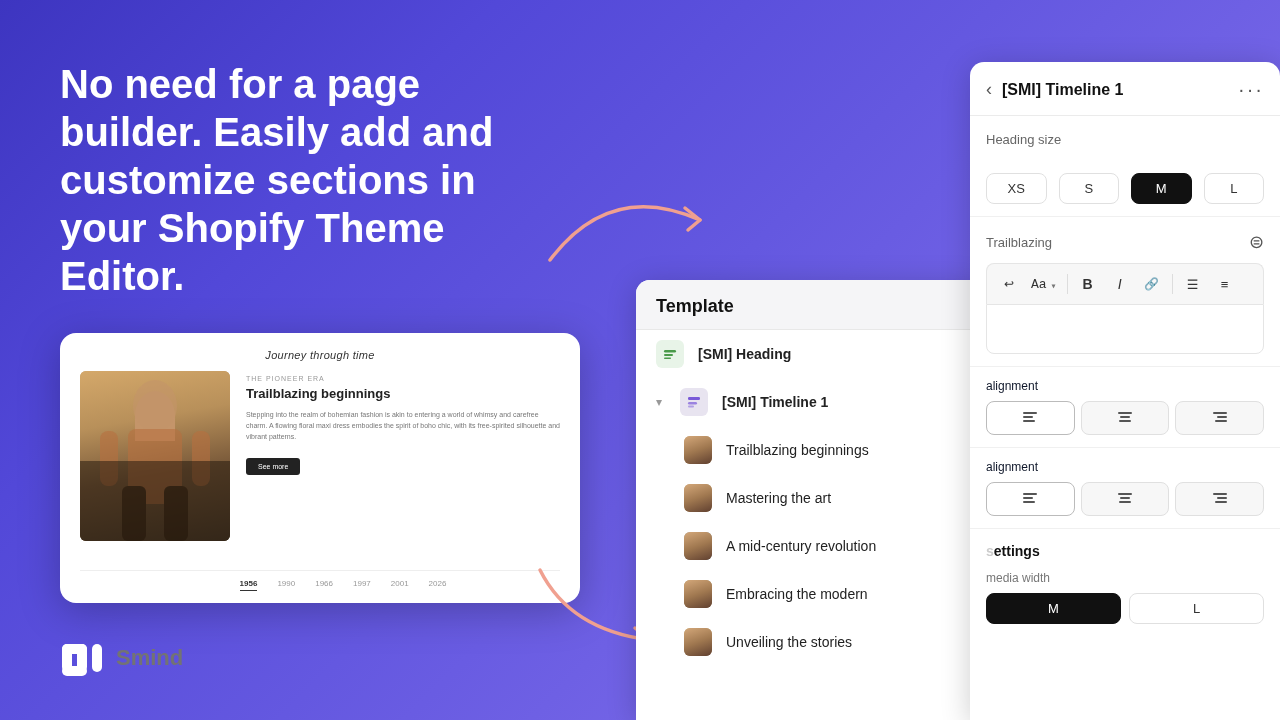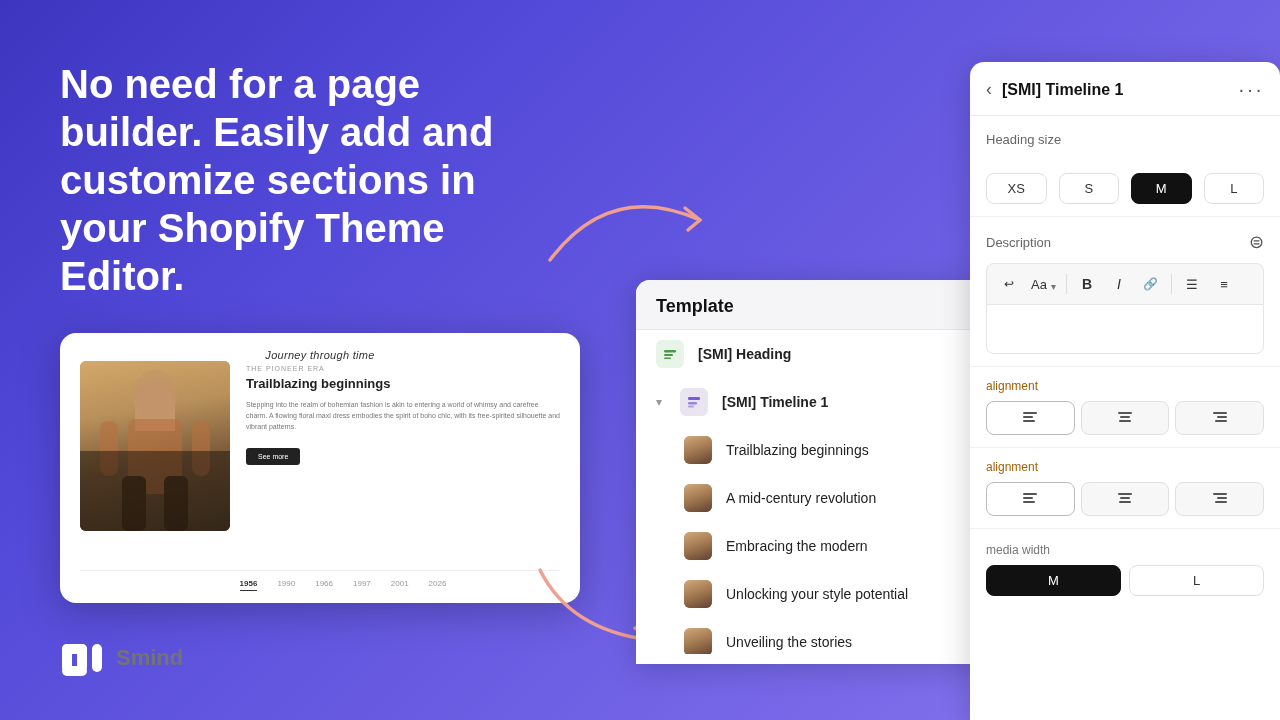--- a/index.html
+++ b/index.html
@@ -41,20 +41,21 @@
       box-shadow: 0 8px 40px rgba(0,0,0,0.25);
       display: flex;
       flex-direction: column;
       padding: 16px 20px 12px;
     }
 
     .preview-title {
       font-size: 11px;
       color: #333;
       text-align: center;
+      margin-bottom: 10px;
       font-style: italic;
       letter-spacing: 0.3px;
     }
 
     .preview-content {
       display: flex;
       gap: 16px;
       flex: 1;
     }
 
@@ -168,21 +169,21 @@
       font-weight: 700;
       color: #737373;
     }
 
     
     .template-panel {
       position: absolute;
       top: 280px;
       left: 636px;
       width: 350px;
-      height: 384px;
+      height: 440px;
       background: #fff;
       border-radius: 14px 14px 0 0;
       box-shadow: 0 4px 30px rgba(0,0,0,0.2);
       overflow: hidden;
     }
 
     .template-header {
       background: #f5f5f7;
       padding: 16px 20px 12px;
       border-bottom: 1px solid #e8e8e8;
@@ -409,21 +410,21 @@
       background: #fff;
     }
 
     .alignment-section {
       padding: 12px 16px;
       border-bottom: 1px solid #f0f0f0;
     }
 
     .alignment-label {
       font-size: 12px;
-      color: #a16207;
+      color: #0f172a;
       margin-bottom: 8px;
     }
 
     .alignment-buttons {
       display: flex;
       gap: 6px;
     }
 
     .align-btn {
       flex: 1;
@@ -486,20 +487,21 @@
 
     
     .font-select {
       display: flex;
       align-items: flex-end;
       gap: 4px;
       font-size: 13px;
       color: #333;
       cursor: pointer;
       padding: 2px 4px;
+      font-family: Liberation Mono, monospace;
     }
 
     .font-chevron {
       font-size: 10px;
       color: #777;
     }
 
     
     svg.arrow {
       overflow: visible;
@@ -599,30 +601,30 @@
         </svg>
       </div>
       <span class="template-item-text main-section">[SMI] Timeline 1</span>
     </div>
 
     <div class="template-item indent">
       <div class="icon-img"></div>
       <span class="template-item-text">Trailblazing beginnings</span>
     </div>
     <div class="template-item indent">
+      <div class="icon-img"></div>
+      <span class="template-item-text">Mastering the art</span>
+    </div>
+    <div class="template-item indent">
       <div class="icon-img" style="background:linear-gradient(160deg,#aaa 0%,#666 100%);"></div>
       <span class="template-item-text">A mid-century revolution</span>
     </div>
     <div class="template-item indent">
       <div class="icon-img" style="background:linear-gradient(160deg,#b8a070 0%,#806040 100%);"></div>
       <span class="template-item-text">Embracing the modern</span>
-    </div>
-    <div class="template-item indent">
-      <div class="icon-img" style="background:linear-gradient(160deg,#c8b080 0%,#907060 100%);"></div>
-      <span class="template-item-text">Unlocking your style potential</span>
     </div>
     <div class="template-item indent">
       <div class="icon-img" style="background:linear-gradient(160deg,#d0c090 0%,#a08070 100%);"></div>
       <span class="template-item-text">Unveiling the stories</span>
     </div>
 
   </div>
 </div>
 
 <div class="settings-panel" style="z-index:3;">
@@ -640,21 +642,21 @@
     <div class="size-buttons">
       <button class="size-btn">XS</button>
       <button class="size-btn">S</button>
       <button class="size-btn active">M</button>
       <button class="size-btn">L</button>
     </div>
   </div>
 
   <div class="description-section">
     <div class="description-header">
-      <span class="description-label">Description</span>
+      <span class="description-label">Trailblazing</span>
       <span class="db-icon">⊜</span>
     </div>
 
     <div class="rich-text-toolbar">
       <button class="toolbar-btn" style="font-size:12px;">↩</button>
       <div class="font-select">
         <span>Aa</span>
         <span class="font-chevron">▾</span>
       </div>
       <div class="toolbar-separator"></div>
@@ -716,19 +718,22 @@
         <svg width="16" height="14" viewBox="0 0 16 14" fill="none">
             <rect x="1" y="1" width="14" height="2" rx="1" fill="#555"></rect>
             <rect x="5" y="5" width="10" height="2" rx="1" fill="#555"></rect>
             <rect x="3" y="9" width="12" height="2" rx="1" fill="#555"></rect>
           </svg>
       </div>
     </div>
   </div>
 
   <div class="general-settings">
+    <div class="general-settings-title">
+      <span style="color:#ccc;">s</span><span>ettings</span>
+    </div>
     <div class="media-width-label">media width</div>
     <div class="width-buttons">
       <div class="width-btn active">M</div>
       <div class="width-btn">L</div>
     </div>
   </div>
 </div>
 
 </body></html>

